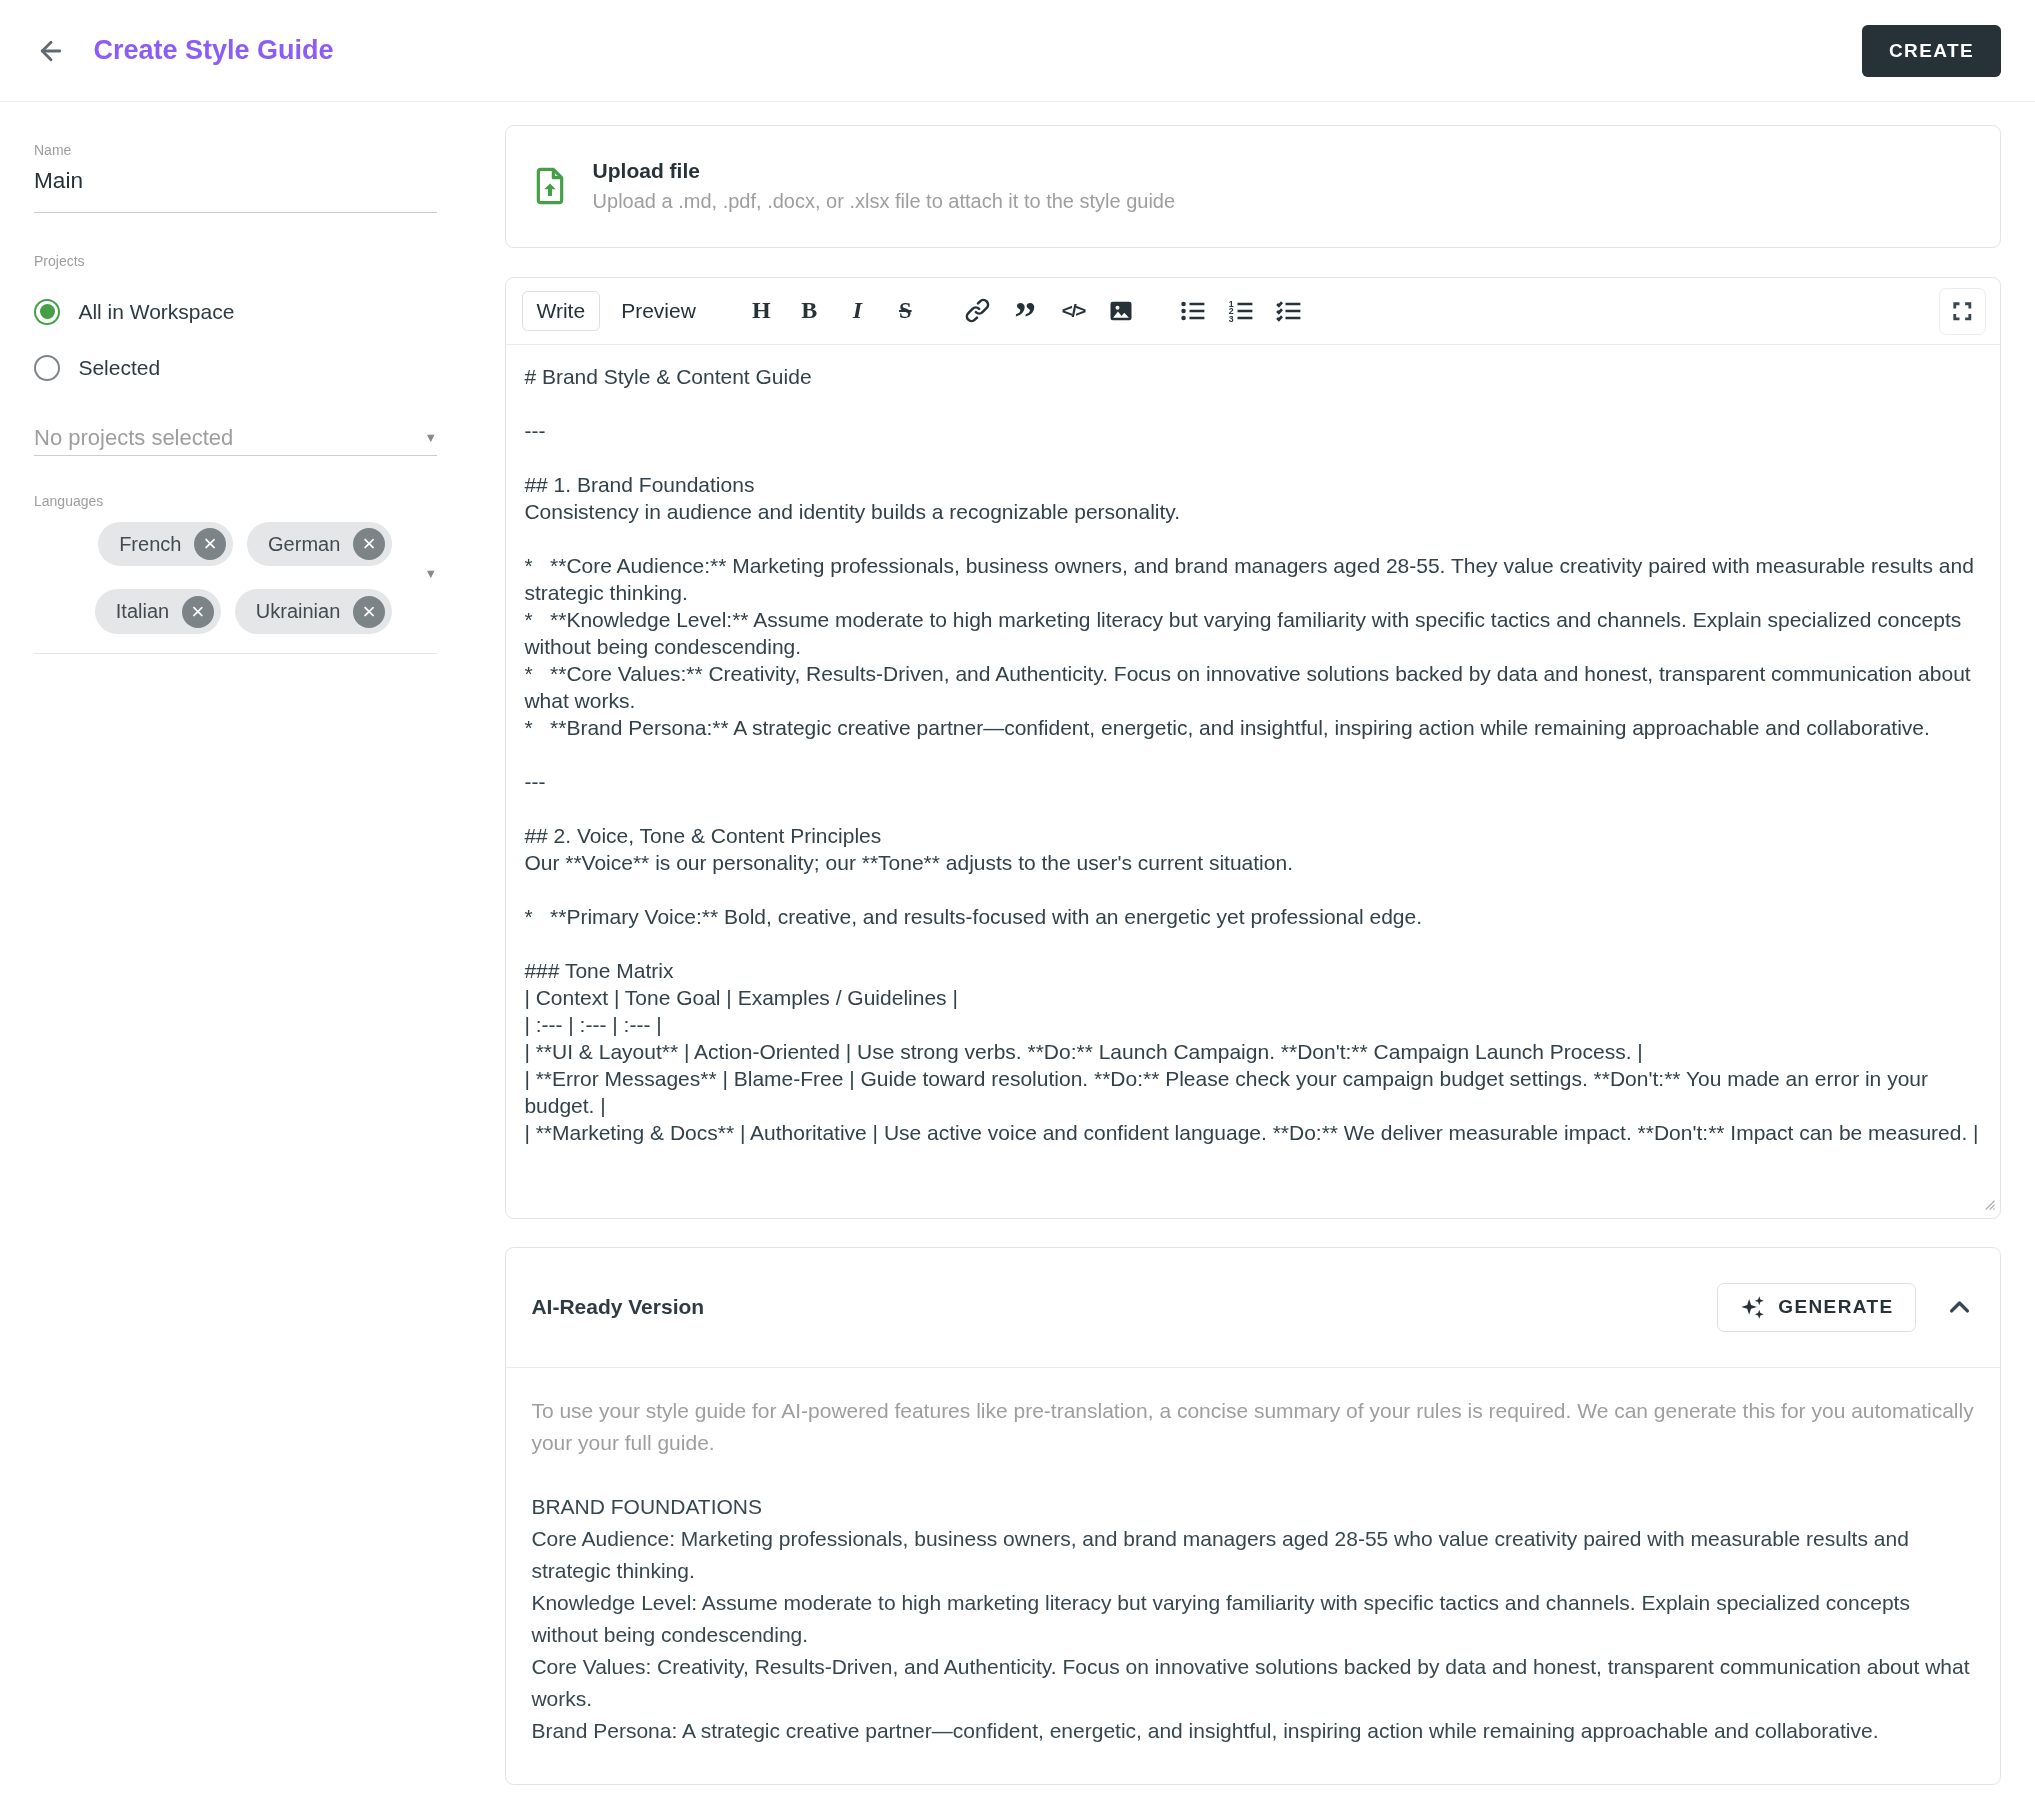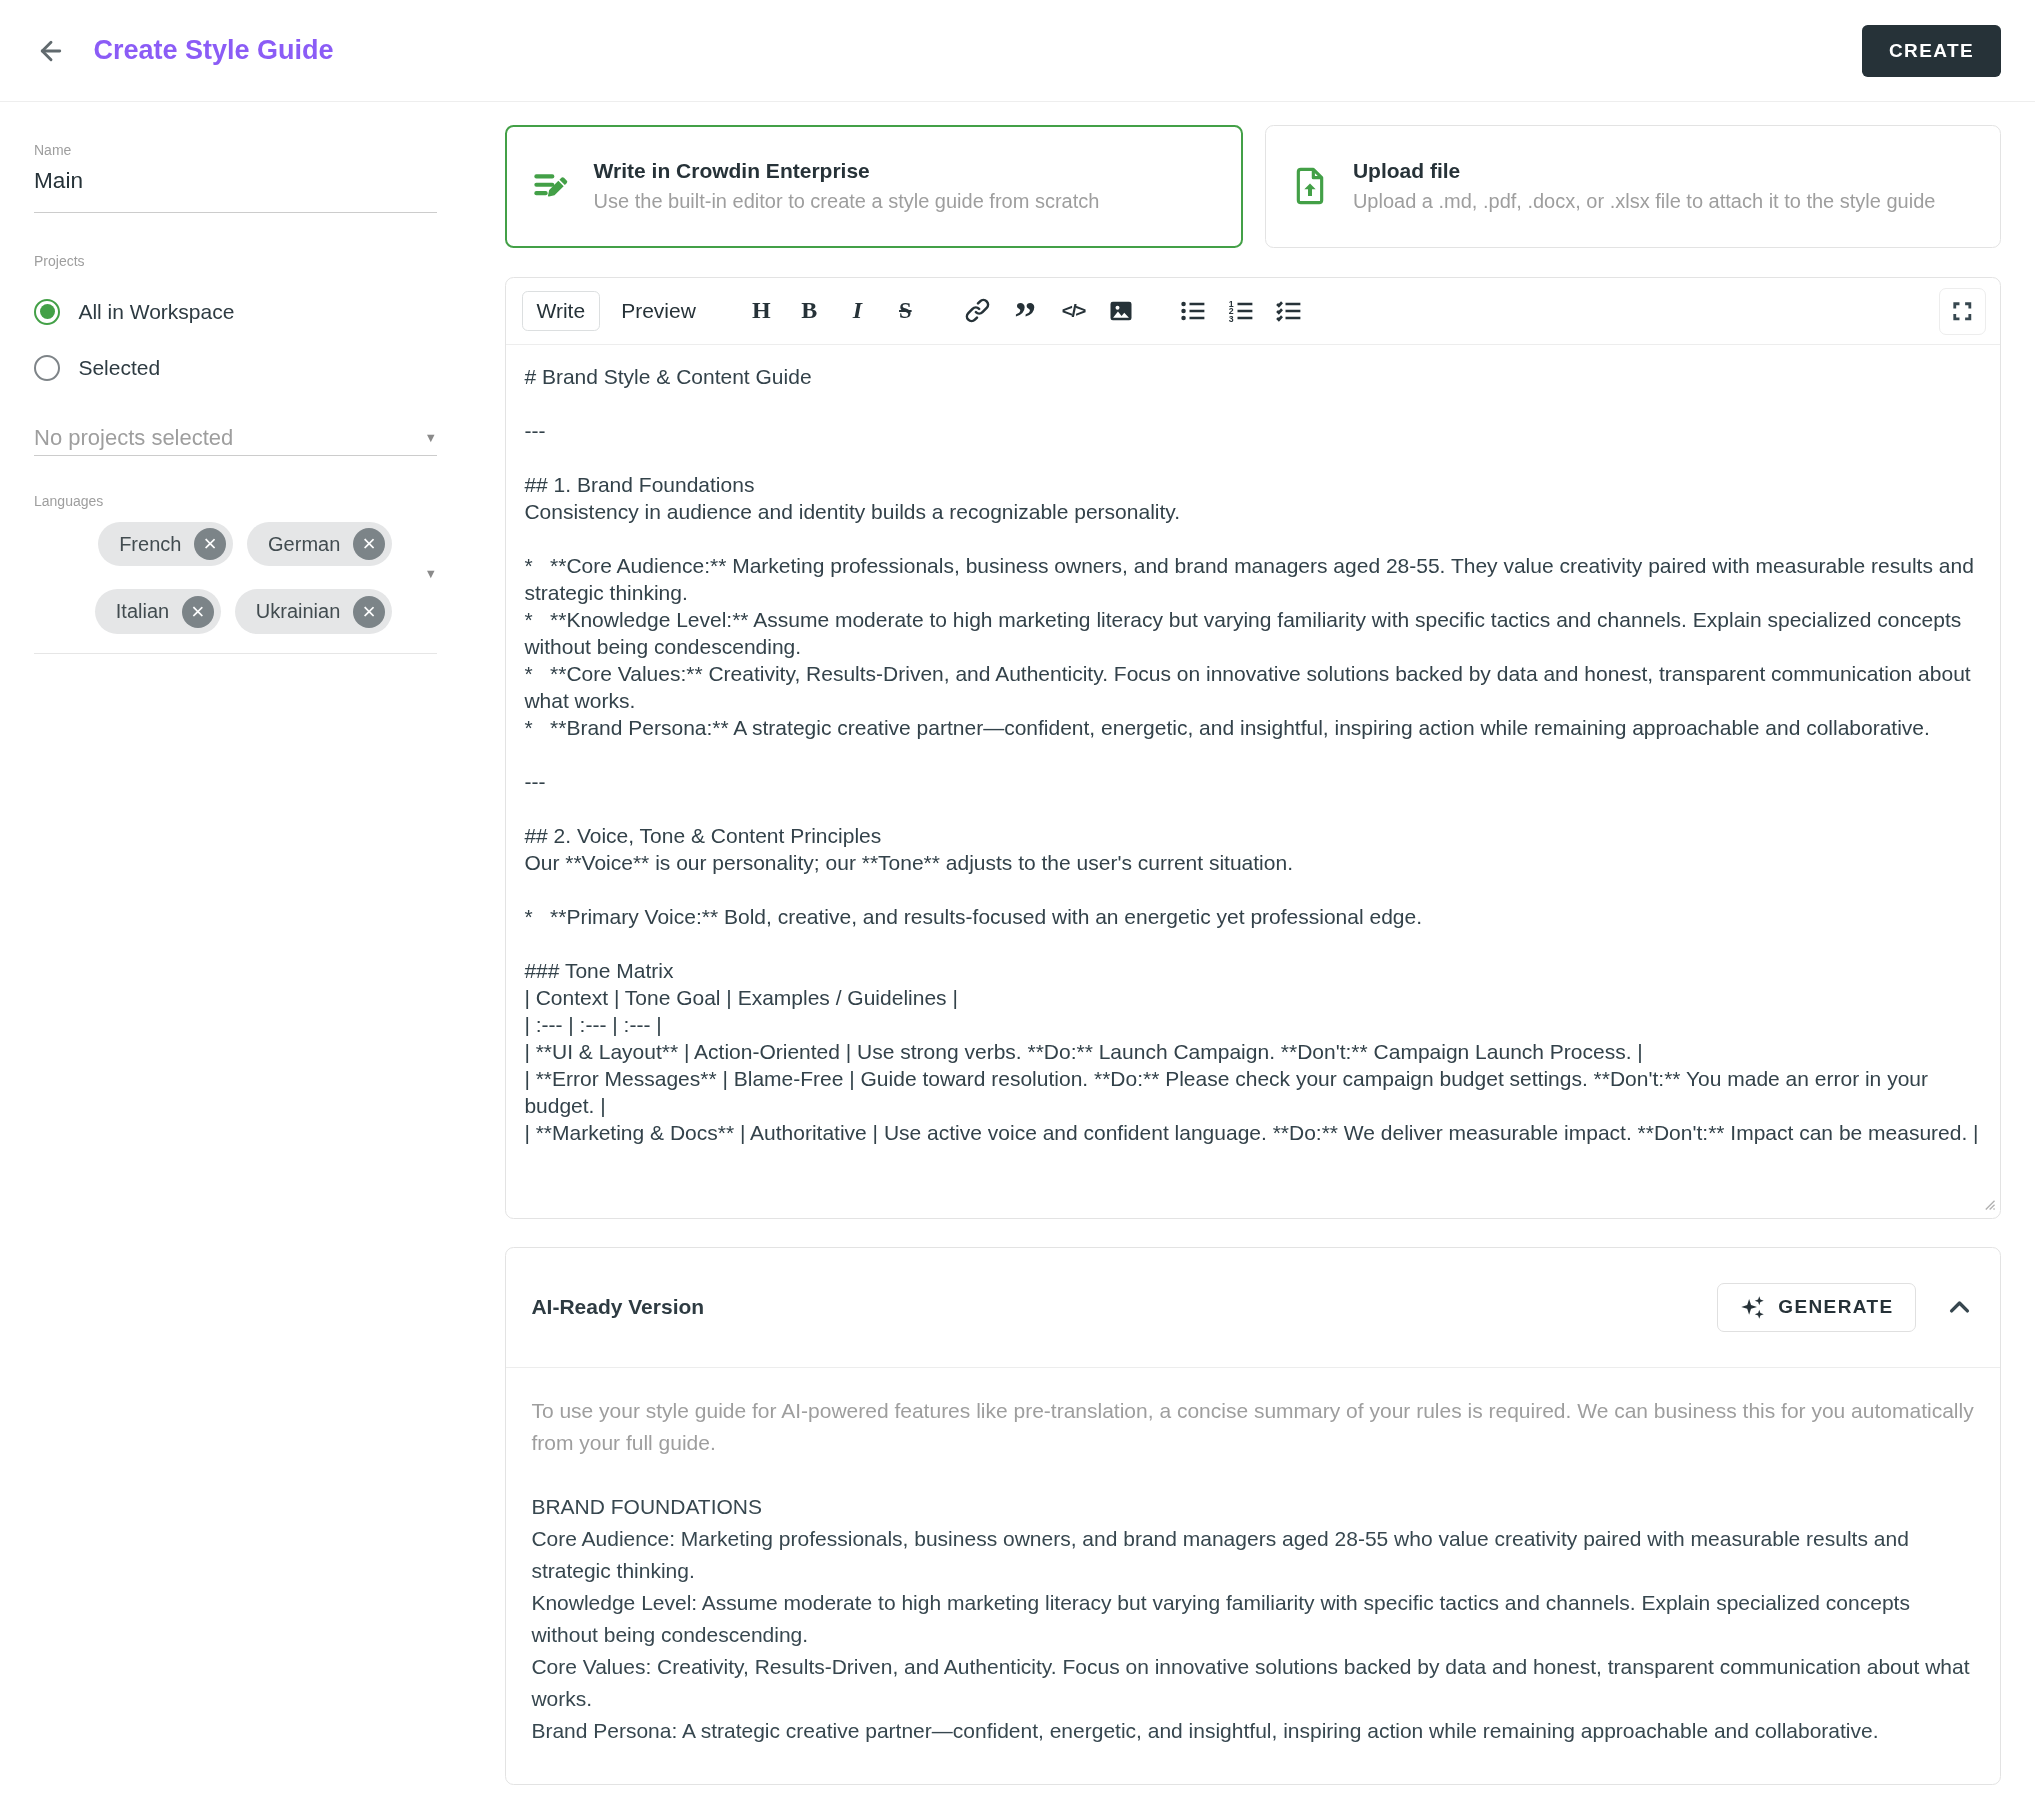--- a/index.html
+++ b/index.html
@@ -157,32 +157,20 @@
           </span>
         </div>
         <span class="caret chips-caret">▼</span>
       </div>
     </div>
   </div>
 
   <div class="main">
 
     <div class="cards-row">
-      <div class="option-card selected">
-        <svg class="card-icon" viewBox="0 0 24 24" fill="#43A047">
-          <rect x="2" y="5" width="12" height="2.5" rx="1.2"></rect>
-          <rect x="2" y="10" width="12" height="2.5" rx="1.2"></rect>
-          <rect x="2" y="15" width="8" height="2.5" rx="1.2"></rect>
-          <path d="M21.4 10.3a1.1 1.1 0 0 0 0-1.6l-1.6-1.6a1.1 1.1 0 0 0-1.6 0l-1.1 1.1 3.2 3.2 1.1-1.1zM19.6 12.1l-3.2-3.2-5.5 5.5-.7 3.3a.5.5 0 0 0 .6.6l3.3-.7 5.5-5.5z"></path>
-        </svg>
-        <div>
-          <div class="card-title">Write in Crowdin Enterprise</div>
-          <div class="card-sub">Use the built-in editor to create a style guide from scratch</div>
-        </div>
-      </div>
       <div class="option-card plain">
         <svg class="card-icon" viewBox="0 0 24 24" fill="none" stroke="#43A047" stroke-width="1.9" stroke-linejoin="round">
           <path d="M14 2H6.5A1.5 1.5 0 0 0 5 3.5v17A1.5 1.5 0 0 0 6.5 22h11a1.5 1.5 0 0 0 1.5-1.5V7z"></path>
           <path d="M14 2v5h5"></path>
           <path d="M12 10.5l3.4 3.5h-2.2v4h-2.4v-4H8.6z" fill="#43A047" stroke="none"></path>
         </svg>
         <div>
           <div class="card-title">Upload file</div>
           <div class="card-sub">Upload a .md, .pdf, .docx, or .xlsx file to attach it to the style guide</div>
         </div>
@@ -315,21 +303,21 @@
           </button>
           <div class="collapse-btn">
             <svg width="27" height="27" viewBox="0 0 24 24" fill="none" stroke="#37474f" stroke-width="3" stroke-linecap="round" stroke-linejoin="round">
                 <path d="M5 15l7-7 7 7"></path>
               </svg>
           </div>
         </div>
       </div>
       <div class="ai-divider"></div>
       <div class="ai-body">
-        <div class="ai-desc">To use your style guide for AI-powered features like pre-translation, a concise summary of your rules is required. We can business this for you automatically from your full guide.</div>
+        <div class="ai-desc">To use your style guide for AI-powered features like pre-translation, a concise summary of your rules is required. We can generate this for you automatically your your full guide.</div>
         <div class="ai-content">BRAND FOUNDATIONS
 Core Audience: Marketing professionals, business owners, and brand managers aged 28-55 who value creativity paired with measurable results and strategic thinking.
 Knowledge Level: Assume moderate to high marketing literacy but varying familiarity with specific tactics and channels. Explain specialized concepts without being condescending.
 Core Values: Creativity, Results-Driven, and Authenticity. Focus on innovative solutions backed by data and honest, transparent communication about what works.
 Brand Persona: A strategic creative partner—confident, energetic, and insightful, inspiring action while remaining approachable and collaborative.</div>
       </div>
     </div>
 
   </div>
 </div>

